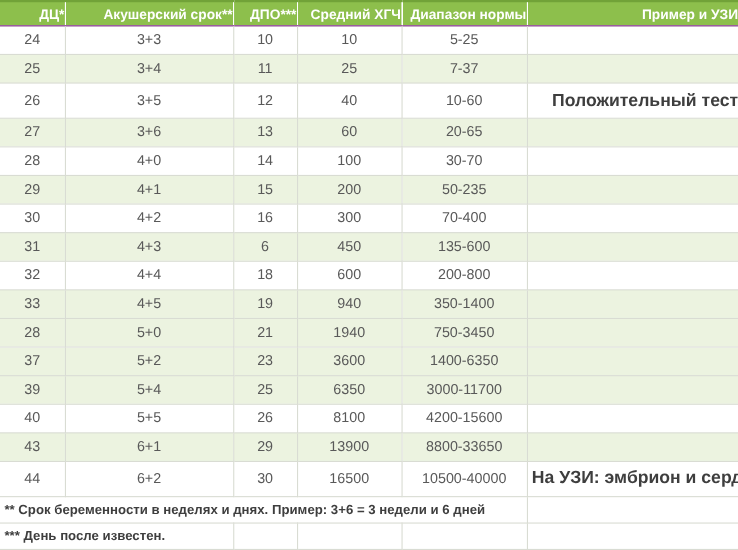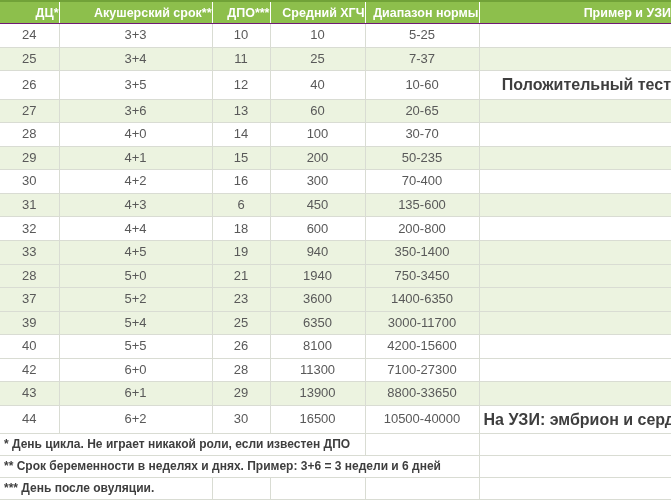--- a/index.html
+++ b/index.html
@@ -194,57 +194,44 @@
           <td class="note"></td>
         </tr>
         <tr class="plain">
           <td>40</td>
           <td>5+5</td>
           <td>26</td>
           <td>8100</td>
           <td>4200-15600</td>
           <td class="note"></td>
         </tr>
-        <tr class="plain">
-          <td>42</td>
-          <td>6+0</td>
-          <td>28</td>
-          <td>11300</td>
-          <td>7100-27300</td>
-          <td class="note"></td>
-        </tr>
         <tr class="alt">
           <td>43</td>
           <td>6+1</td>
           <td>29</td>
           <td>13900</td>
           <td>8800-33650</td>
           <td class="note"></td>
         </tr>
         <tr class="plain">
           <td>44</td>
           <td>6+2</td>
           <td>30</td>
           <td>16500</td>
           <td>10500-40000</td>
           <td class="note">На УЗИ: эмбрион и сердебиение</td>
         </tr>
       </tbody>
     <tbody class="footnotes">
       <tr>
-        <td colspan="4">* День цикла. Не играет никакой роли, если известен ДПО</td>
-        <td></td>
+        <td colspan="5">** Срок беременности в неделях и днях. Пример: 3+6 = 3 недели и 6 дней</td>
         <td></td>
       </tr>
       <tr>
-        <td colspan="5">** Срок беременности в неделях и днях. Пример: 3+6 = 3 недели и 6 дней</td>
-        <td></td>
-      </tr>
-      <tr>
-        <td colspan="2">*** День после овуляции.</td>
+        <td colspan="2">*** День после известен.</td>
         <td></td>
         <td></td>
         <td></td>
         <td></td>
       </tr>
     </tbody>
   </table>
 </div>
 
 </body></html>

